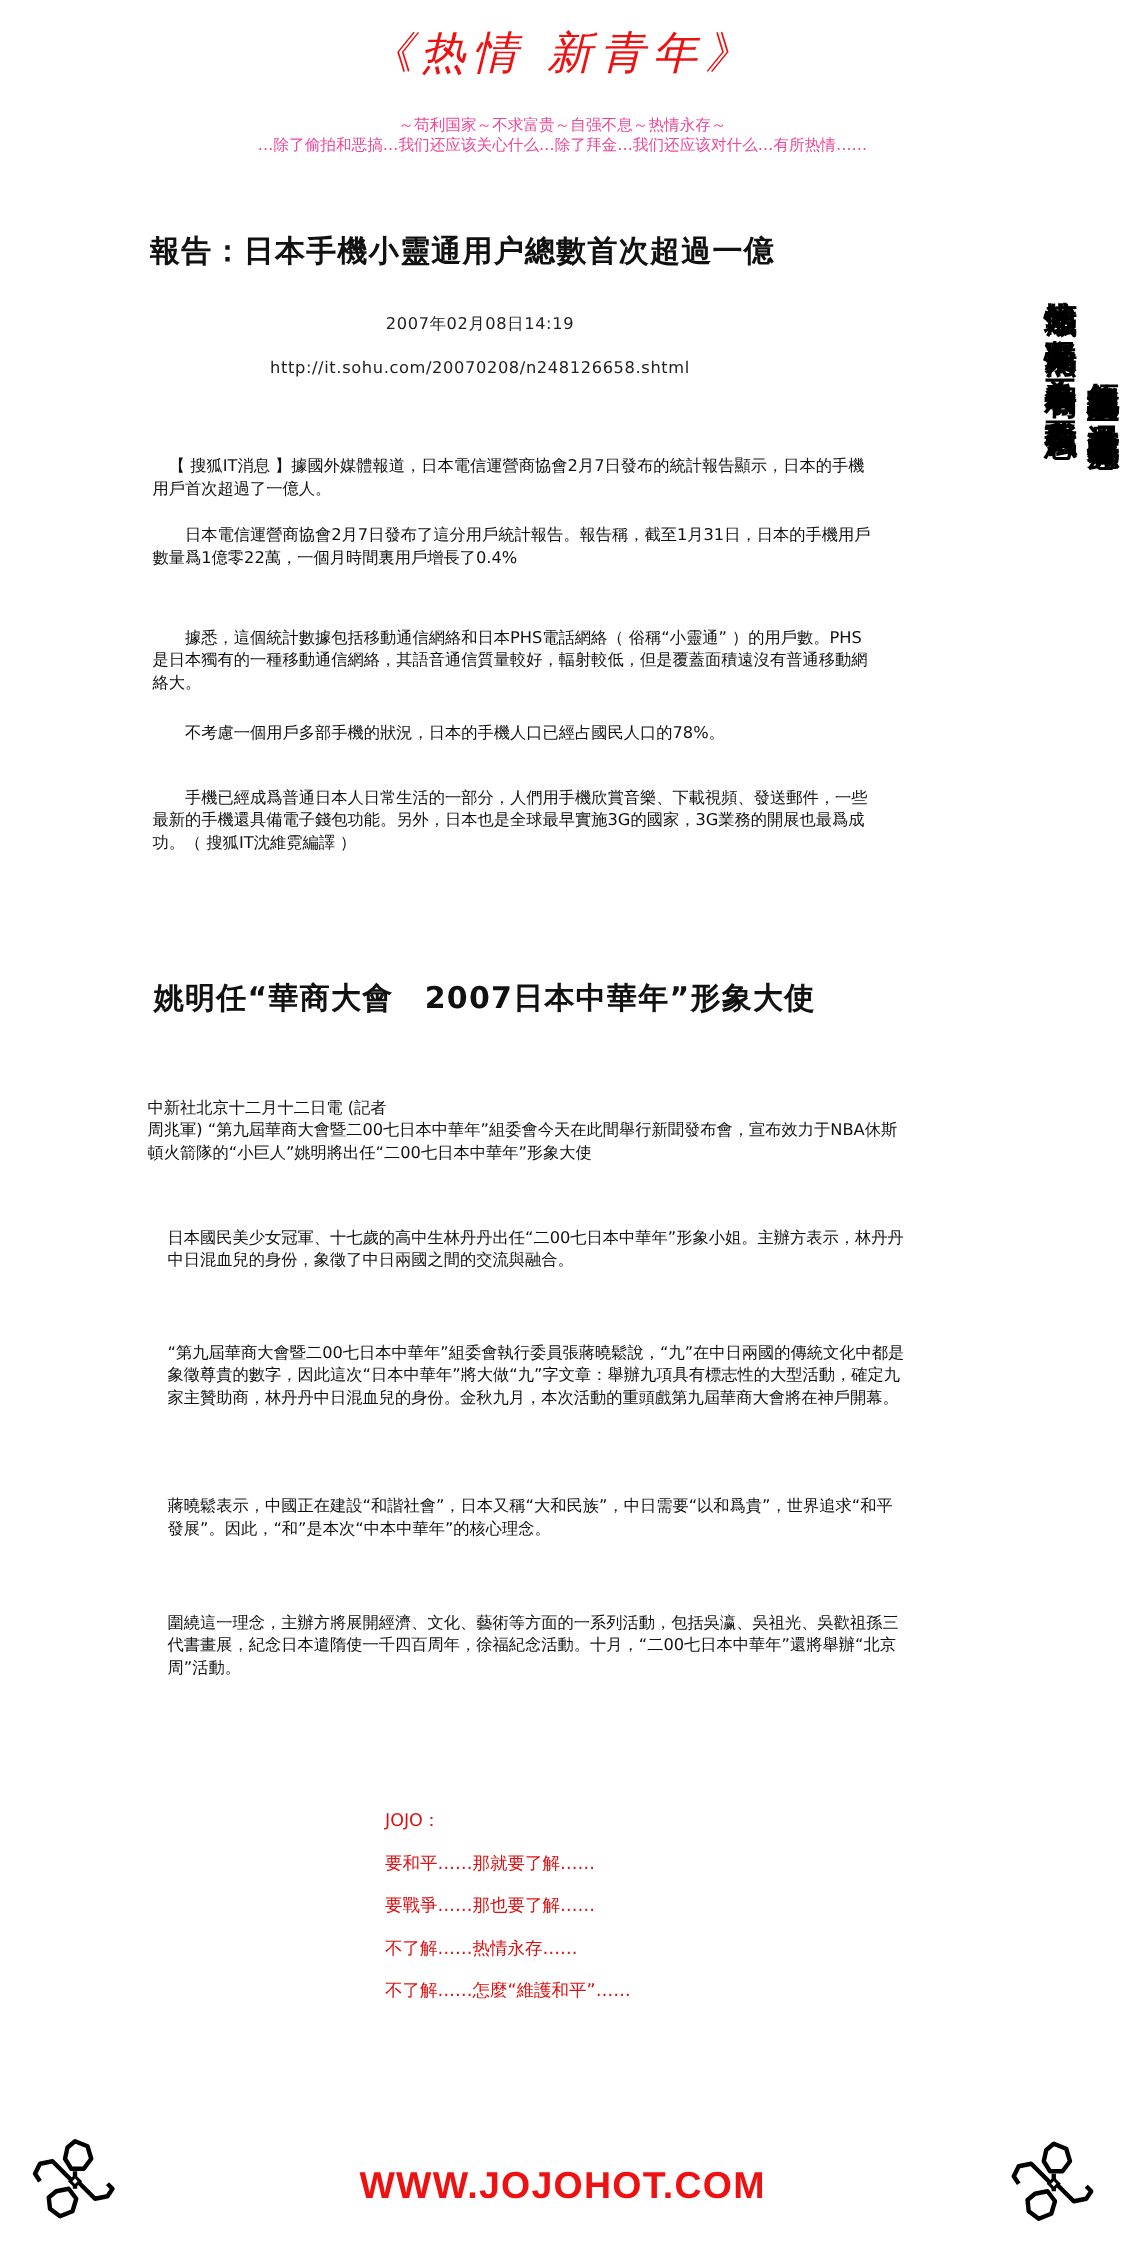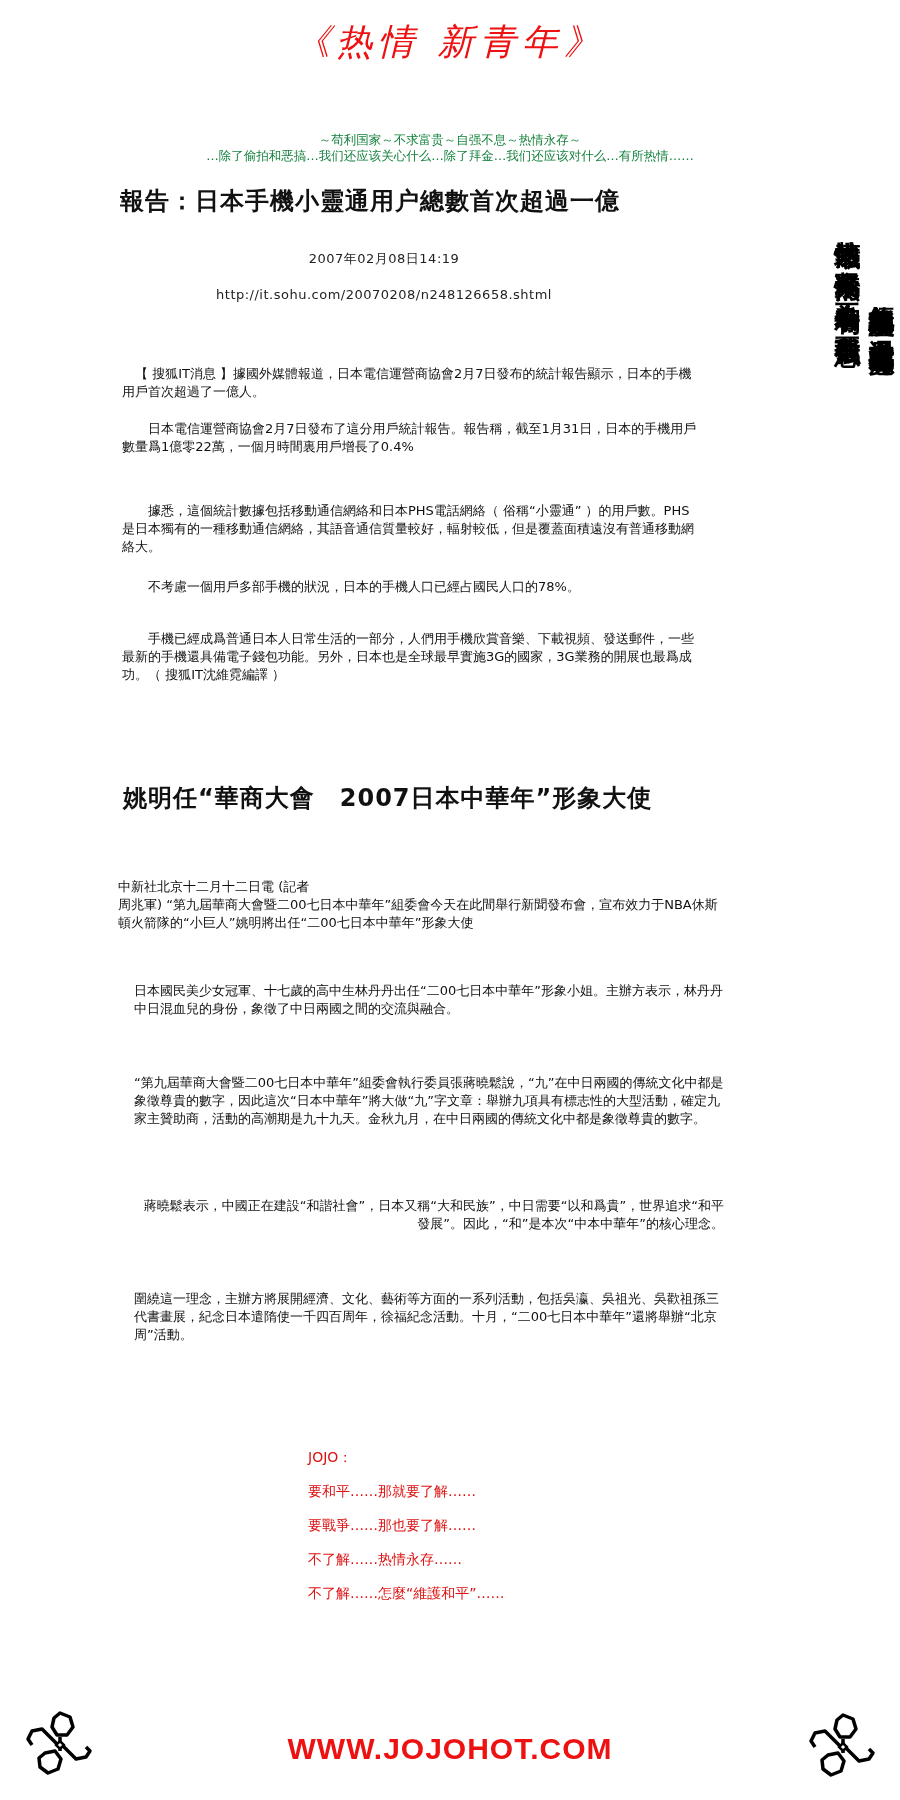--- a/index.html
+++ b/index.html
@@ -2,21 +2,21 @@
 <html><head>
 <meta charset="utf-8">
 <style>
   html, body { margin:0; padding:0; background:#ffffff; }
   body { width:900px; height:1800px; position:relative; overflow:hidden;
          font-family:"DejaVu Sans", "Liberation Sans", sans-serif; color:#000; }
   .abs { position:absolute; }
   .site-title { left:0; width:900px; top:18px; text-align:center; color:#ee1111;
                 font-family:"DejaVu Serif", "Liberation Serif", serif; font-size:36px;
                 letter-spacing:6px; font-style:italic; }
-  .slogan { left:0; width:900px; text-align:center; color:#15803d; font-size:12.5px; line-height:16px;margin-top:40px; }
+  .slogan { left:0; width:900px; text-align:center; color:#ec4899; font-size:12.5px; line-height:16px; }
   .slogan1 { top:92px; }
   .slogan2 { top:108px; }
   .headline { font-weight:bold; font-size:24px; letter-spacing:1px; color:#111; white-space:nowrap; }
   .h1 { left:120px; top:185px;text-align:center; }
   .meta { left:0; width:768px; text-align:center; font-size:13px; color:#222; letter-spacing:0.5px; }
   .date { top:250px; }
   .url { top:287px; }
   .para { font-size:13px; line-height:18px; color:#111; }
   .vert { writing-mode:vertical-rl; font-weight:bold; font-size:26px; line-height:32px;
           letter-spacing:1px; color:#000; text-orientation:upright; }
@@ -42,22 +42,22 @@
 <div class="abs para" style="left:122px; top:420px; width:575px;">　　日本電信運營商協會2月7日發布了這分用戶統計報告。報告稱，截至1月31日，日本的手機用戶數量爲1億零22萬，一個月時間裏用戶增長了0.4%</div>
 <div class="abs para" style="left:122px; top:502px; width:575px;">　　據悉，這個統計數據包括移動通信網絡和日本PHS電話網絡（ 俗稱“小靈通” ）的用戶數。PHS是日本獨有的一種移動通信網絡，其語音通信質量較好，輻射較低，但是覆蓋面積遠沒有普通移動網絡大。</div>
 <div class="abs para" style="left:122px; top:578px; width:575px;">　　不考慮一個用戶多部手機的狀況，日本的手機人口已經占國民人口的78%。</div>
 <div class="abs para" style="left:122px; top:630px; width:575px;">　　手機已經成爲普通日本人日常生活的一部分，人們用手機欣賞音樂、下載視頻、發送郵件，一些最新的手機還具備電子錢包功能。另外，日本也是全球最早實施3G的國家，3G業務的開展也最爲成功。（ 搜狐IT沈維霓編譯 ）</div>
 
 <div class="abs headline" style="left:123px; top:782px;">姚明任“華商大會　2007日本中華年”形象大使</div>
 
 <div class="abs para" style="left:118px; top:878px; width:610px; white-space:pre-line;">中新社北京十二月十二日電 (記者
 周兆軍) “第九屆華商大會暨二00七日本中華年”組委會今天在此間舉行新聞發布會，宣布效力于NBA休斯頓火箭隊的“小巨人”姚明將出任“二00七日本中華年”形象大使</div>
 <div class="abs para" style="left:134px; top:982px; width:590px;">日本國民美少女冠軍、十七歲的高中生林丹丹出任“二00七日本中華年”形象小姐。主辦方表示，林丹丹中日混血兒的身份，象徵了中日兩國之間的交流與融合。</div>
-<div class="abs para" style="left:134px; top:1074px; width:590px;">“第九屆華商大會暨二00七日本中華年”組委會執行委員張蔣曉鬆說，“九”在中日兩國的傳統文化中都是象徵尊貴的數字，因此這次“日本中華年”將大做“九”字文章：舉辦九項具有標志性的大型活動，確定九家主贊助商，活動的高潮期是九十九天。金秋九月，在中日兩國的傳統文化中都是象徵尊貴的數字。</div>
-<div class="abs para" style="left:134px; top:1197px; width:590px;text-align:right;">蔣曉鬆表示，中國正在建設“和諧社會”，日本又稱“大和民族”，中日需要“以和爲貴”，世界追求“和平發展”。因此，“和”是本次“中本中華年”的核心理念。</div>
+<div class="abs para" style="left:134px; top:1074px; width:590px;">“第九屆華商大會暨二00七日本中華年”組委會執行委員張蔣曉鬆說，“九”在中日兩國的傳統文化中都是象徵尊貴的數字，因此這次“日本中華年”將大做“九”字文章：舉辦九項具有標志性的大型活動，確定九家主贊助商，林丹丹中日混血兒的身份。金秋九月，本次活動的重頭戲第九屆華商大會將在神戶開幕。</div>
+<div class="abs para" style="left:134px; top:1197px; width:590px;">蔣曉鬆表示，中國正在建設“和諧社會”，日本又稱“大和民族”，中日需要“以和爲貴”，世界追求“和平發展”。因此，“和”是本次“中本中華年”的核心理念。</div>
 <div class="abs para" style="left:134px; top:1290px; width:590px;">圍繞這一理念，主辦方將展開經濟、文化、藝術等方面的一系列活動，包括吳瀛、吳祖光、吳歡祖孫三代書畫展，紀念日本遣隋使一千四百周年，徐福紀念活動。十月，“二00七日本中華年”還將舉辦“北京周”活動。</div>
 
 <div class="abs vert vcol2">如此經典的漫畫！還是拿在手中才更有感覺！</div>
 <div class="abs vert vcol1">熱情領域！凝聚熱情！不為爭名奪利！我要自強不息！</div>
 
 <div class="abs jojo" style="top:1448px;">JOJO：</div>
 <div class="abs jojo" style="top:1482px;">要和平……那就要了解……</div>
 <div class="abs jojo" style="top:1516px;">要戰爭……那也要了解……</div>
 <div class="abs jojo" style="top:1550px;">不了解……热情永存……</div>
 <div class="abs jojo" style="top:1584px;">不了解……怎麼“維護和平”……</div>

